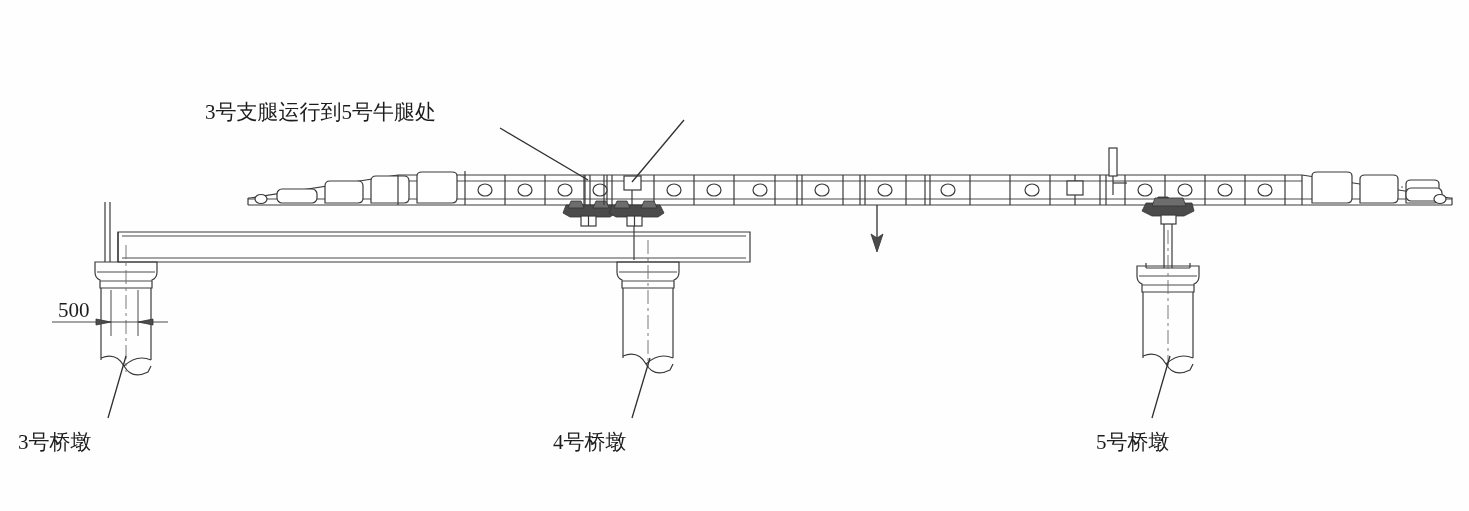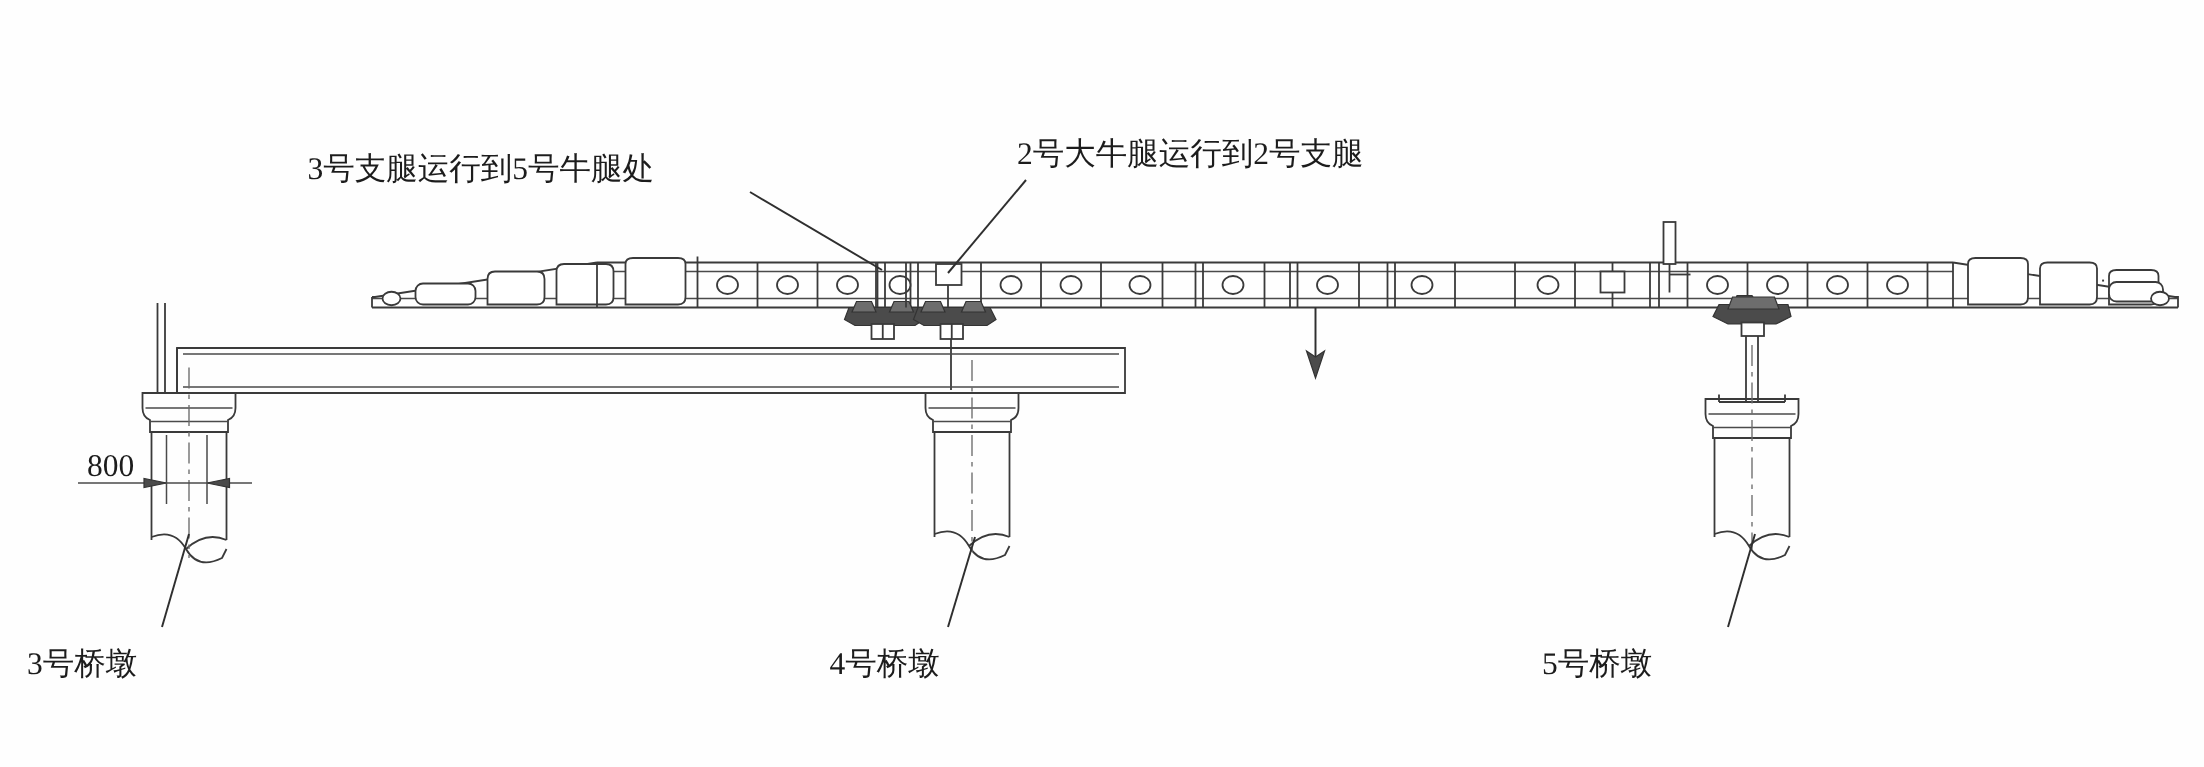--- a/index.html
+++ b/index.html
@@ -250,23 +250,22 @@
       <path class="ln-lead" d="M684,120 L632,182"></path>
       <path class="ln-lead" d="M108,418 L126,356"></path>
       <path class="ln-lead" d="M632,418 L650,358"></path>
       <path class="ln-lead" d="M1152,418 L1170,356"></path>
     </g>
 
   </svg>
 
   <div class="anno-text anno-callout" style="left:205px; top:98px;">3号支腿运行到5号牛腿处</div>
 
-  <div class="anno-text anno-callout" style="left:678px; top:88px;">2号大牛腿运行到2号支腿</div>
 
   <div class="anno-text anno-pier" style="left:18px; top:428px;">3号桥墩</div>
 
   <div class="anno-text anno-pier" style="left:553px; top:428px;">4号桥墩</div>
 
-  <div class="anno-text anno-pier" style="left:1028px; top:428px;">5号桥墩</div>
-
-  <div class="anno-text anno-dim" style="left:58px; top:298px;">800</div>
+  <div class="anno-text anno-pier" style="left:1096px; top:428px;">5号桥墩</div>
+
+  <div class="anno-text anno-dim" style="left:58px; top:298px;">500</div>
 
 </div>
 
 </body></html>

